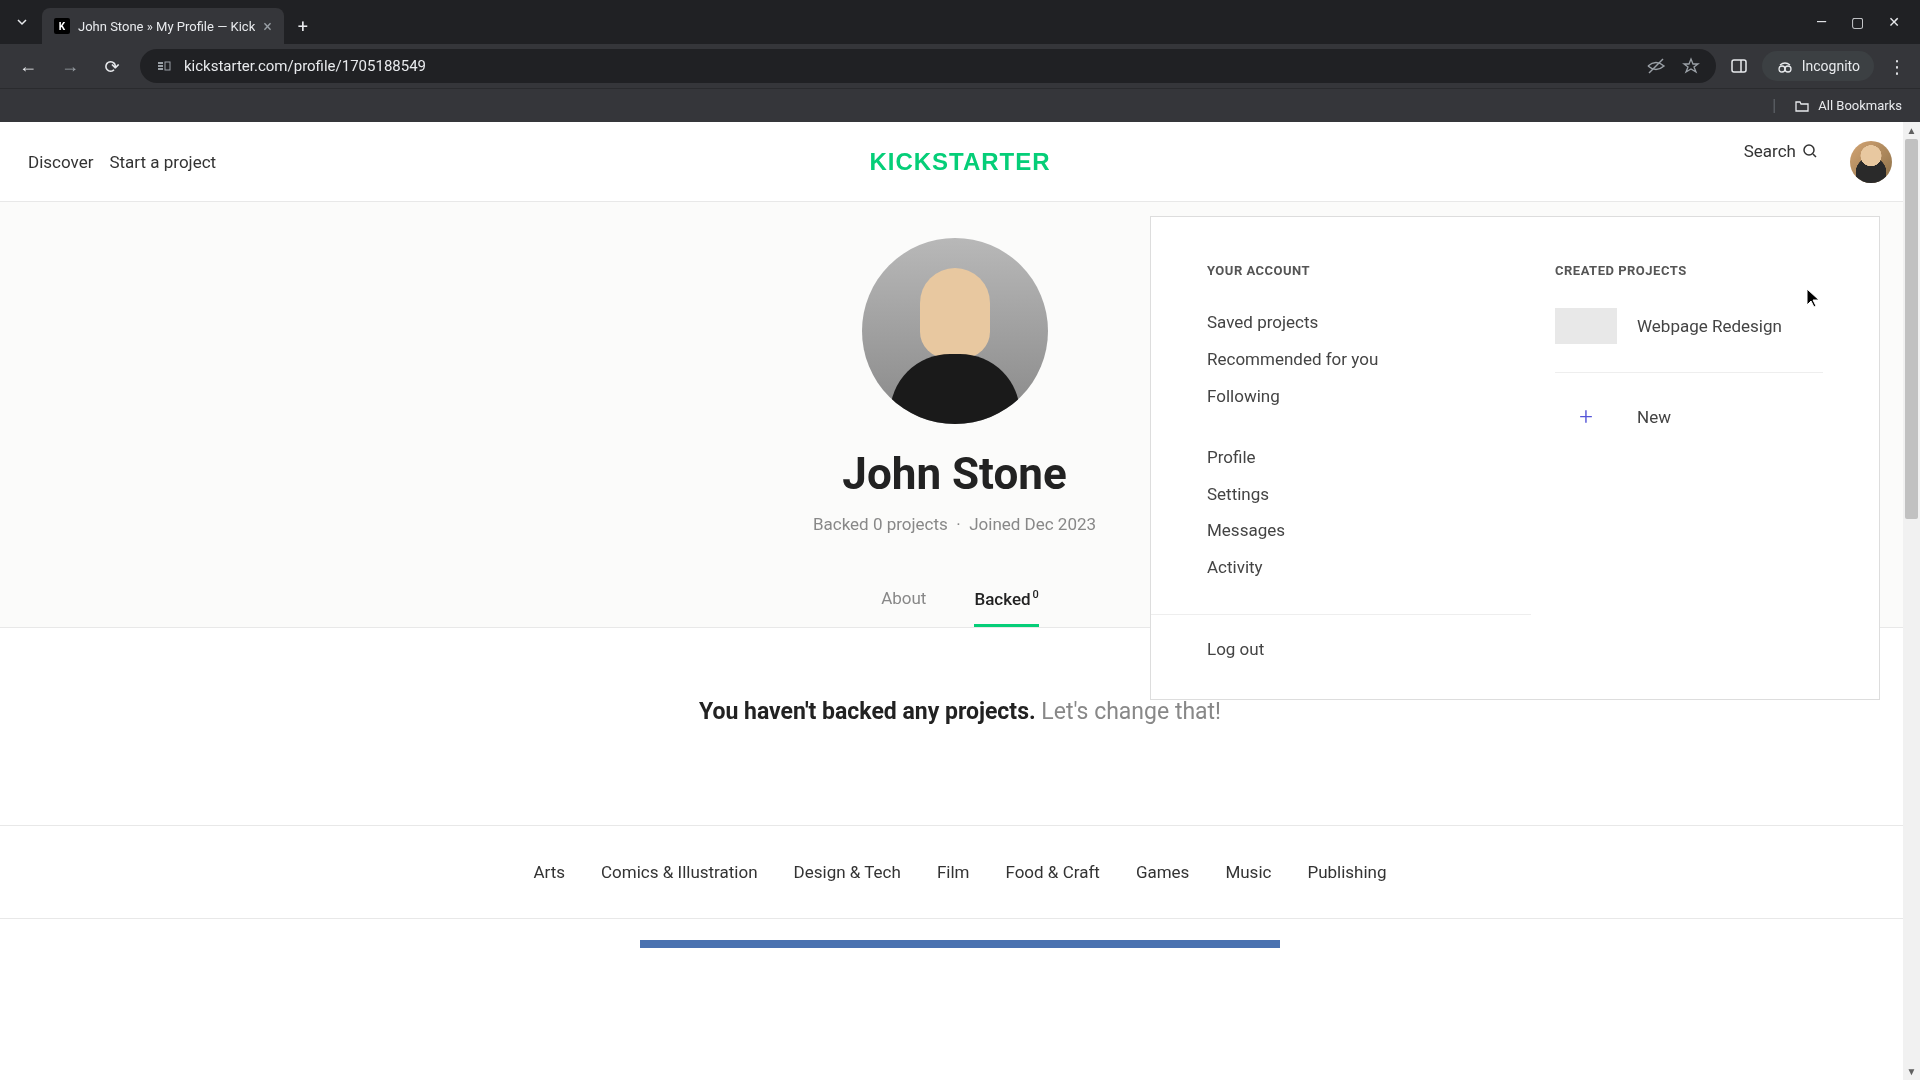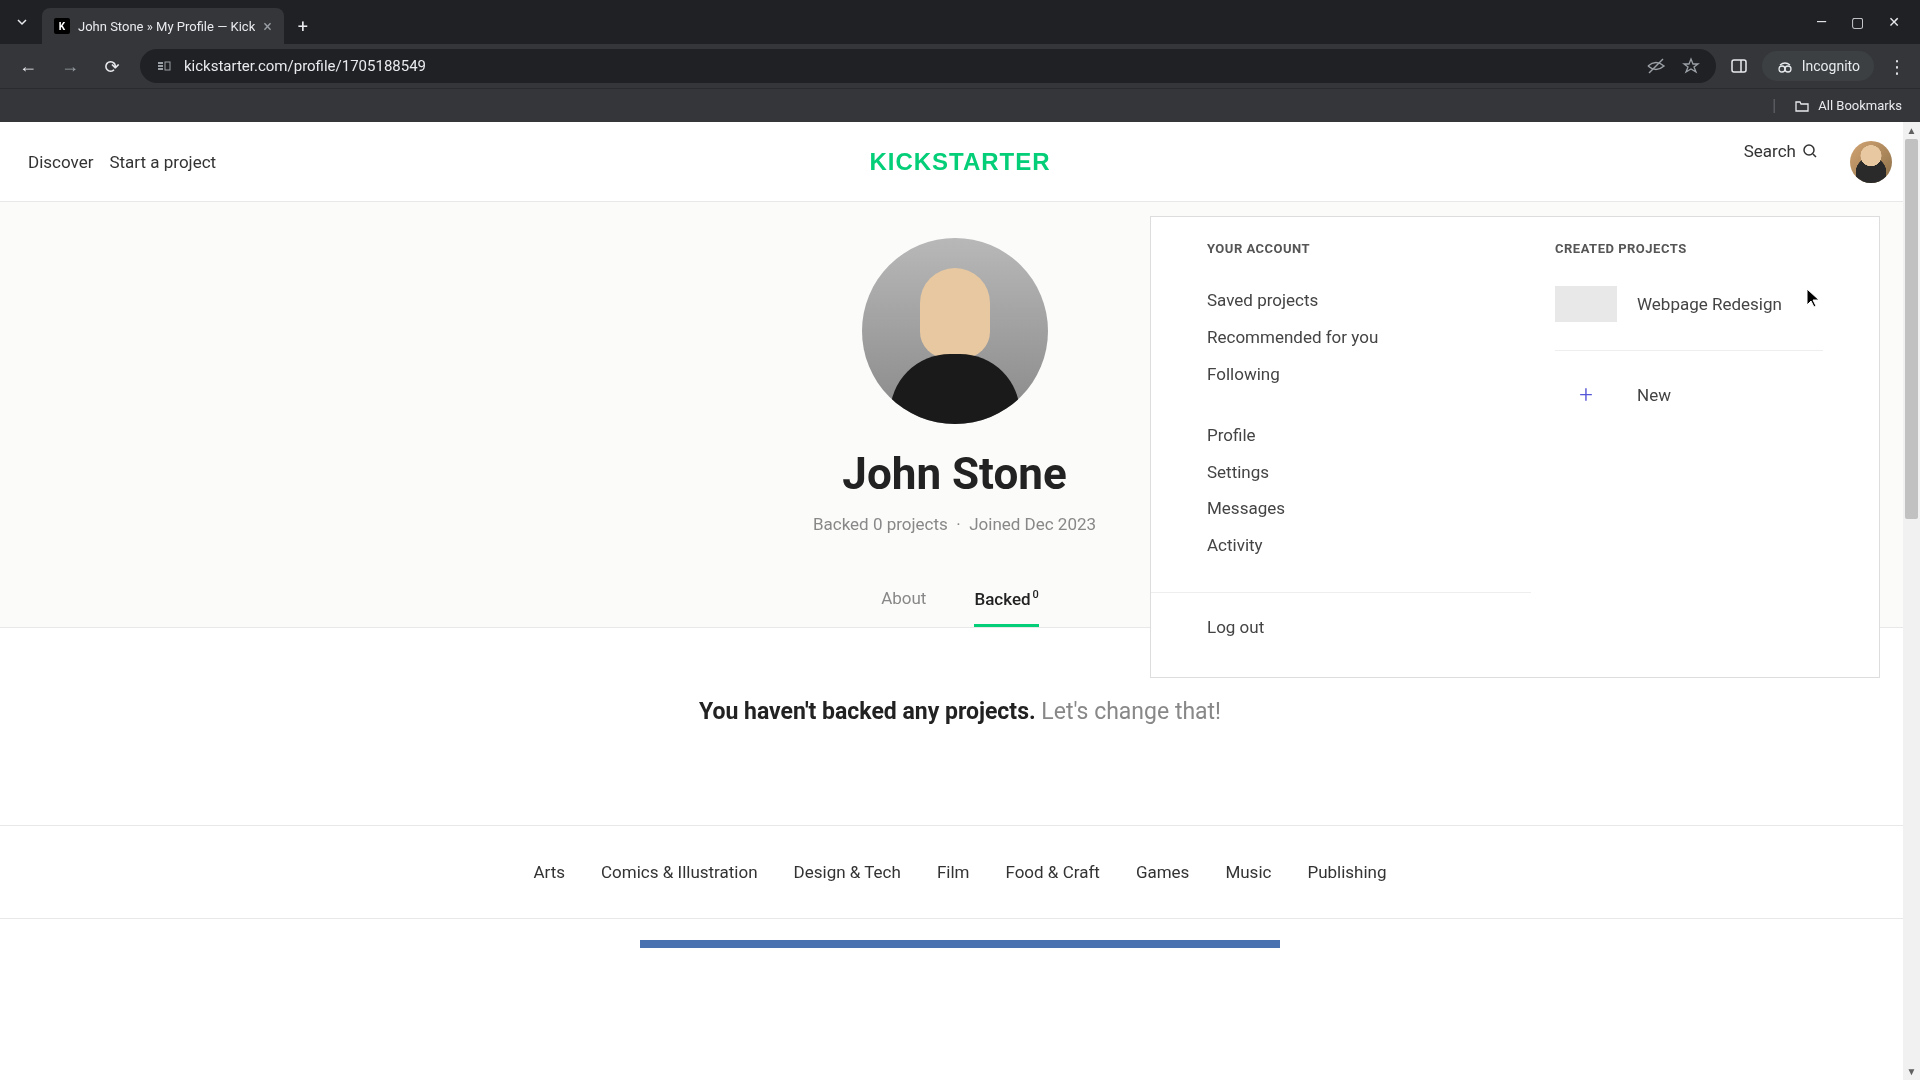--- a/index.html
+++ b/index.html
@@ -65,21 +65,21 @@
     .empty-light { color: #888; }
     .empty-link { color: #5555d8; margin-top: 6px; display: block; font-size: 23px; }
     
     .categories { border-top: 1px solid #e8e8e8; padding: 36px 0; display: flex; justify-content: center; gap: 36px; }
     .category-link { font-size: 17px; color: #333; }
     
     .footer-edge { border-top: 1px solid #e8e8e8; height: 30px; position: relative; }
     .footer-edge::after { content:''; position:absolute; left:50%; transform:translateX(-50%); bottom:0; width:640px; height:8px; background:#4a72b0; }
     
     
-    .account-dropdown { position: absolute; top: 94px; right: 40px; width: 730px; background: #fff; border: 1px solid #ddd; padding: 24px 56px 40px 56px; display: flex; gap: 80px; z-index: 100; }
+    .account-dropdown { position: absolute; top: 94px; right: 40px; width: 730px; background: #fff; border: 1px solid #ddd; padding: 46px 56px 40px 56px; display: flex; gap: 80px; z-index: 100; }
     .dropdown-col { flex: 1; }
     .dropdown-heading { font-size: 13px; font-weight: 700; color: #555; letter-spacing: 0.5px; margin-bottom: 30px; }
     .dropdown-links { display: flex; flex-direction: column; gap: 8px; margin-bottom: 32px; }
     .dropdown-link { font-size: 17px; color: #444; line-height: 1.7; }
     .dropdown-divider { border: none; border-top: 1px solid #eee; margin: 24px -56px; }
     .logout { font-size: 17px; color: #444; }
     .project-item { display: flex; align-items: center; gap: 20px; margin-bottom: 28px; }
     .project-thumb { width: 62px; height: 36px; background: #e8e8e8; }
     .new-project { display: flex; align-items: center; gap: 20px; border-top: 1px solid #eee; padding-top: 26px; }
     .new-plus { width: 62px; height: 36px; display: flex; align-items: center; justify-content: center; color: #5555d8; font-size: 24px; font-weight: 300; }

